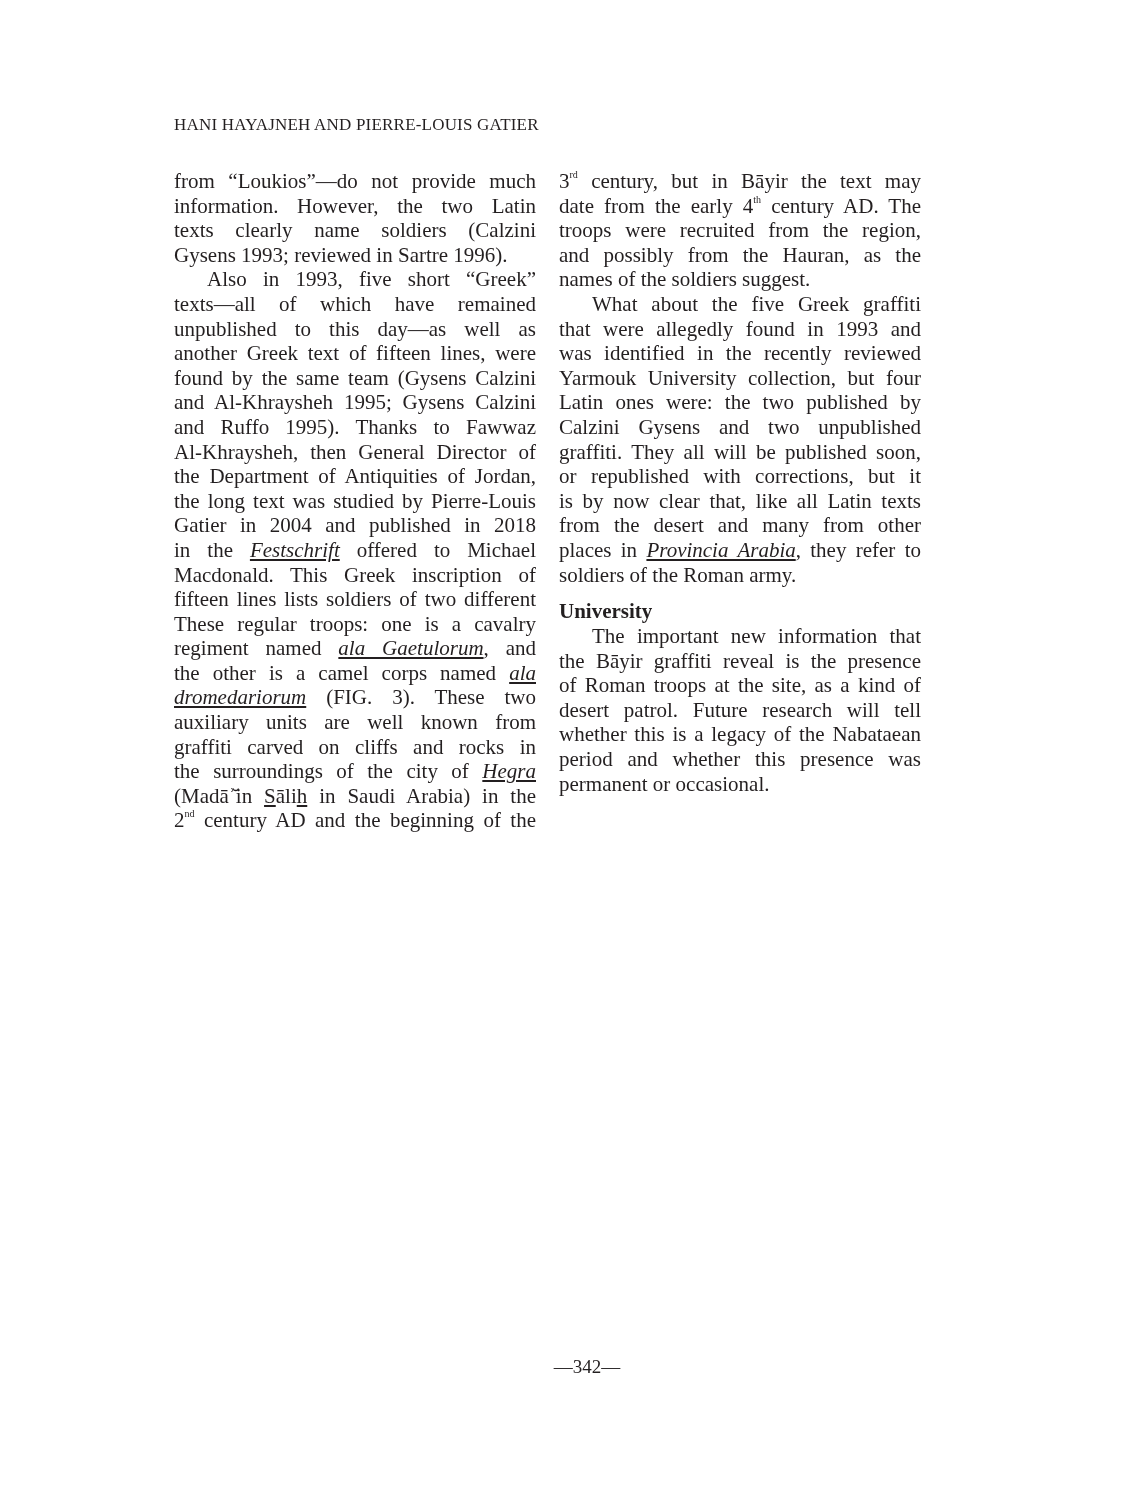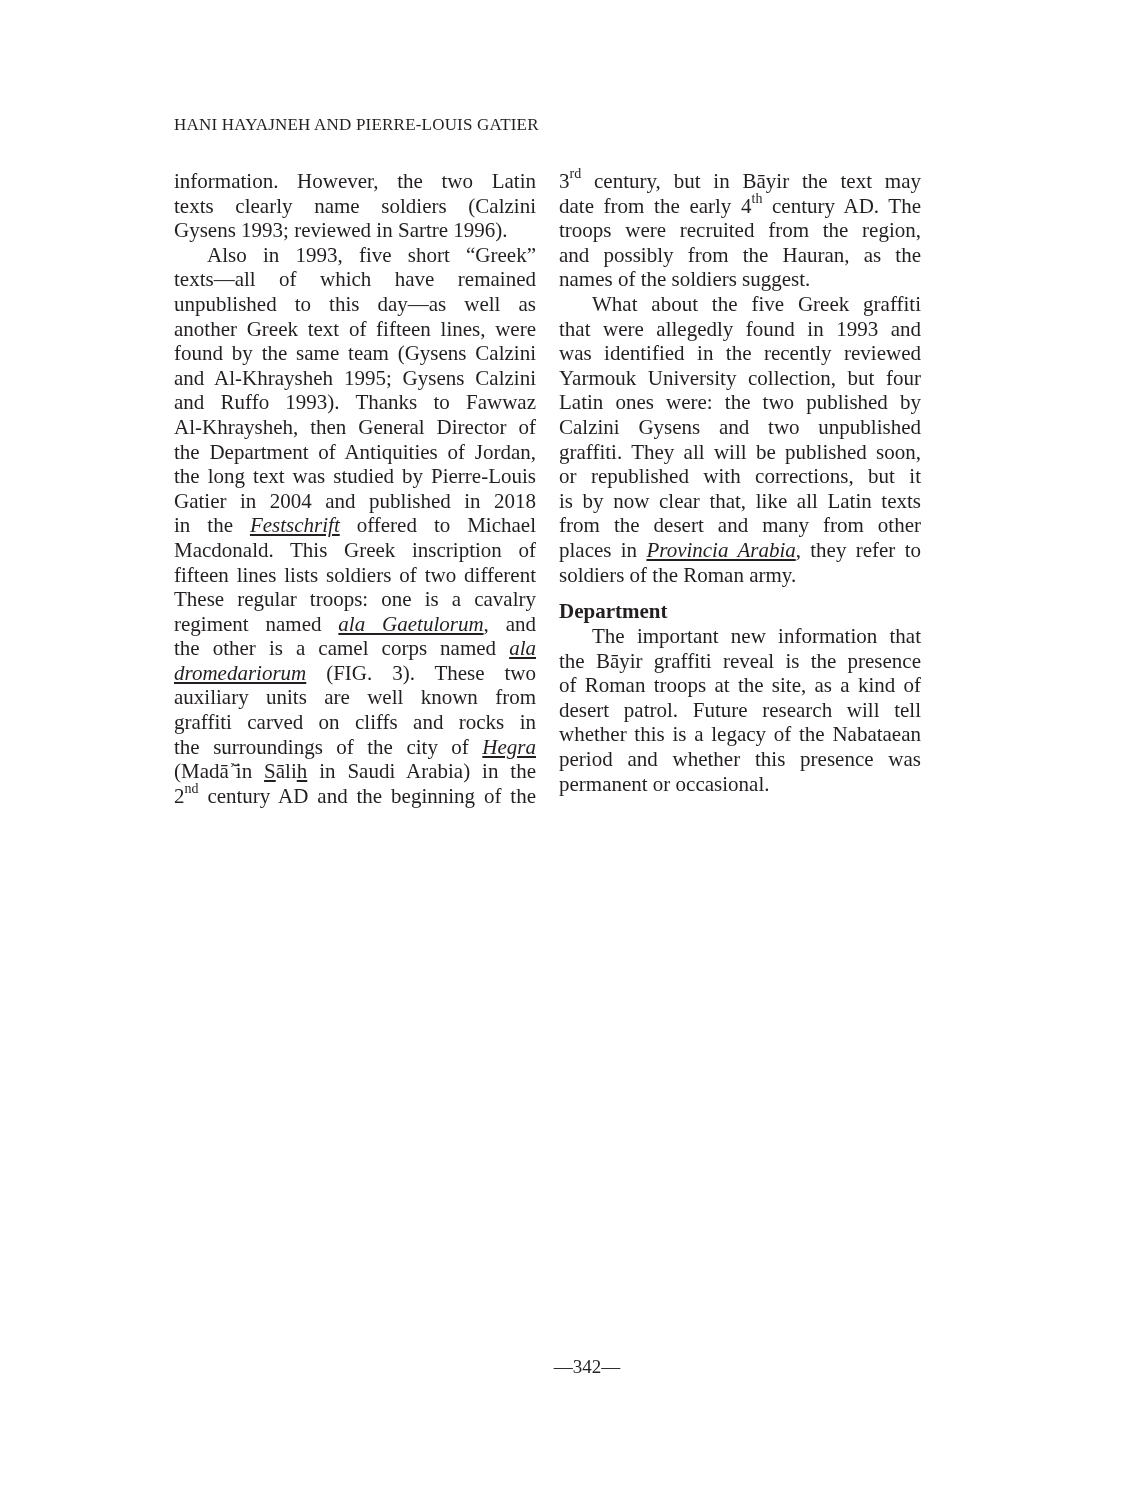--- a/index.html
+++ b/index.html
@@ -41,21 +41,21 @@
       height: 24.6px;
       overflow: visible;
     }
     .line.last {
       text-align-last: left;
     }
     .line.indent {
       padding-left: 33px;
     }
     sup {
-      font-size: 14px;
+      font-size: 10px;
       line-height: 0;
       position: relative;
       top: -2px;
       vertical-align: super;
     }
     em { font-style: italic; text-decoration: underline; }
     .ul { text-decoration: underline; text-underline-offset: 2px; }
     .heading {
       display: block;
       font-weight: bold;
@@ -74,32 +74,33 @@
       padding-left: 24px;
     }
   </style>
 </head>
 <body>
 
 <div class="running-head">HANI HAYAJNEH AND PIERRE-LOUIS GATIER</div>
 
 <div class="column col-left">
   <div>
+    <span class="line">from “Loukios”—do not provide much</span>
     <span class="line">information. However, the two Latin</span>
     <span class="line">texts clearly name soldiers (Calzini</span>
     <span class="line last">Gysens 1993; reviewed in Sartre 1996).</span>
   </div>
   <div>
     <span class="line indent">Also in 1993, five short “Greek”</span>
     <span class="line">texts—all of which have remained</span>
     <span class="line">unpublished to this day—as well as</span>
     <span class="line">another Greek text of fifteen lines, were</span>
     <span class="line">found by the same team (Gysens Calzini</span>
     <span class="line">and Al-Khraysheh 1995; Gysens Calzini</span>
-    <span class="line">and Ruffo 1993). Thanks to Fawwaz</span>
+    <span class="line">and Ruffo 1995). Thanks to Fawwaz</span>
     <span class="line">Al-Khraysheh, then General Director of</span>
     <span class="line">the Department of Antiquities of Jordan,</span>
     <span class="line">the long text was studied by Pierre-Louis</span>
     <span class="line">Gatier in 2004 and published in 2018</span>
     <span class="line"><span>in the </span><em>Festschrift</em><span> offered to Michael</span></span>
     <span class="line">Macdonald. This Greek inscription of</span>
     <span class="line">fifteen lines lists soldiers of two different</span>
     <span class="line">These regular troops: one is a cavalry</span>
     <span class="line"><span>regiment named </span><em>ala Gaetulorum</em><span>, and</span></span>
     <span class="line"><span>the other is a camel corps named </span><em>ala</em></span>
@@ -128,21 +129,21 @@
     <span class="line">Latin ones were: the two published by</span>
     <span class="line">Calzini Gysens and two unpublished</span>
     <span class="line">graffiti. They all will be published soon,</span>
     <span class="line">or republished with corrections, but it</span>
     <span class="line">is by now clear that, like all Latin texts</span>
     <span class="line">from the desert and many from other</span>
     <span class="line"><span>places in </span><em>Provincia Arabia</em><span>, they refer to</span></span>
     <span class="line last">soldiers of the Roman army.</span>
   </div>
   <div>
-    <span class="heading">Department</span>
+    <span class="heading">University</span>
     <span class="line indent">The important new information that</span>
     <span class="line">the Bāyir graffiti reveal is the presence</span>
     <span class="line">of Roman troops at the site, as a kind of</span>
     <span class="line">desert patrol. Future research will tell</span>
     <span class="line">whether this is a legacy of the Nabataean</span>
     <span class="line">period and whether this presence was</span>
     <span class="line last">permanent or occasional.</span>
   </div>
 </div>
 

